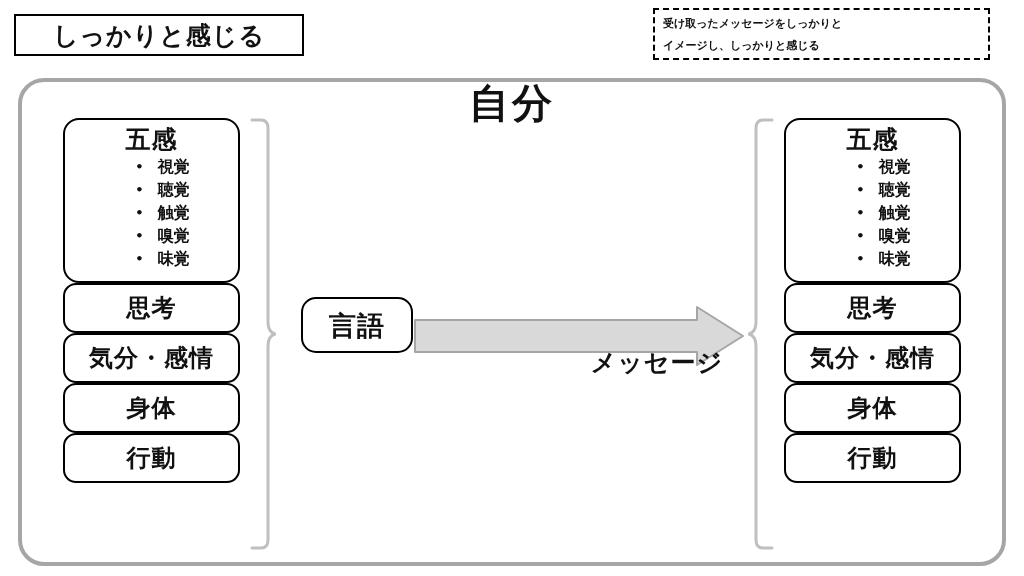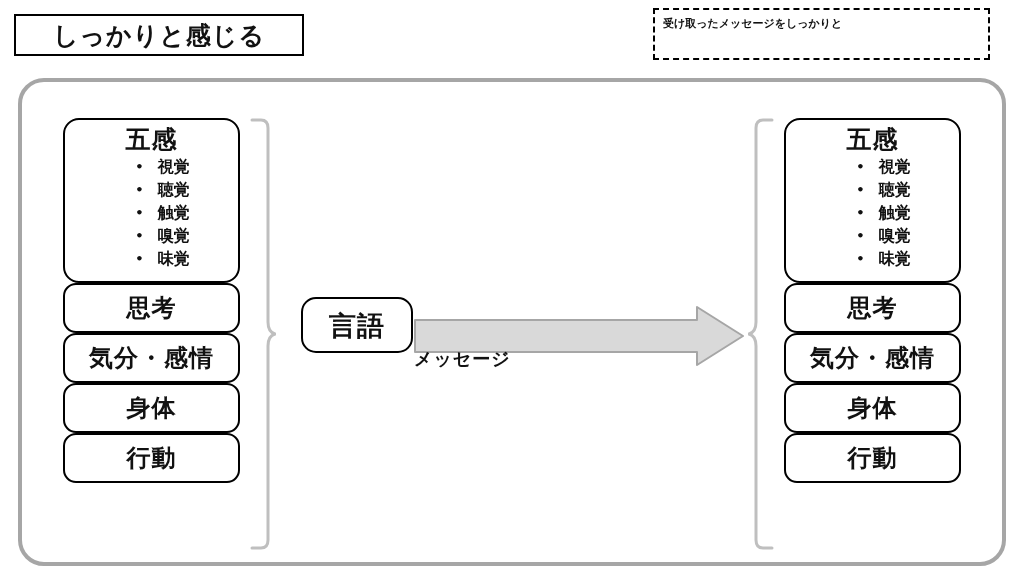--- a/index.html
+++ b/index.html
@@ -183,46 +183,48 @@
     position: absolute;
     left: 414px;
     top: 306px;
     width: 330px;
     height: 60px;
   }
   .arrow-wrap svg { display: block; }
 
   .arrow-label {
     position: absolute;
-    left: 414px;
+    left: 393px;
     top: 348px;
     width: 330px;
-    text-align: left;
-    font-size: 18px;
+    text-align: right;
+    font-size: 25px;
     font-weight: bold;
     letter-spacing: 1px;
     line-height: 1.2;
     white-space: nowrap;
   }
 </style>
 </head>
 <body>
 
 <div id="canvas">
 
   <div class="title-box">
     <span class="txt">しっかりと感じる</span>
   </div>
 
   <div class="note-box">
     <div class="line">受け取ったメッセージをしっかりと</div>
+    <div class="line">イメージし、しっかりと感じる</div>
   </div>
 
   <div class="outer"></div>
 
+  <div class="self-heading">自分</div>
 
   <div class="column left">
 
     <div class="node senses">
       <div class="node-title">五感</div>
       <ul class="sense-list">
         <li>
             <span class="bullet">•</span>
             <span>視覚</span>
           </li>

